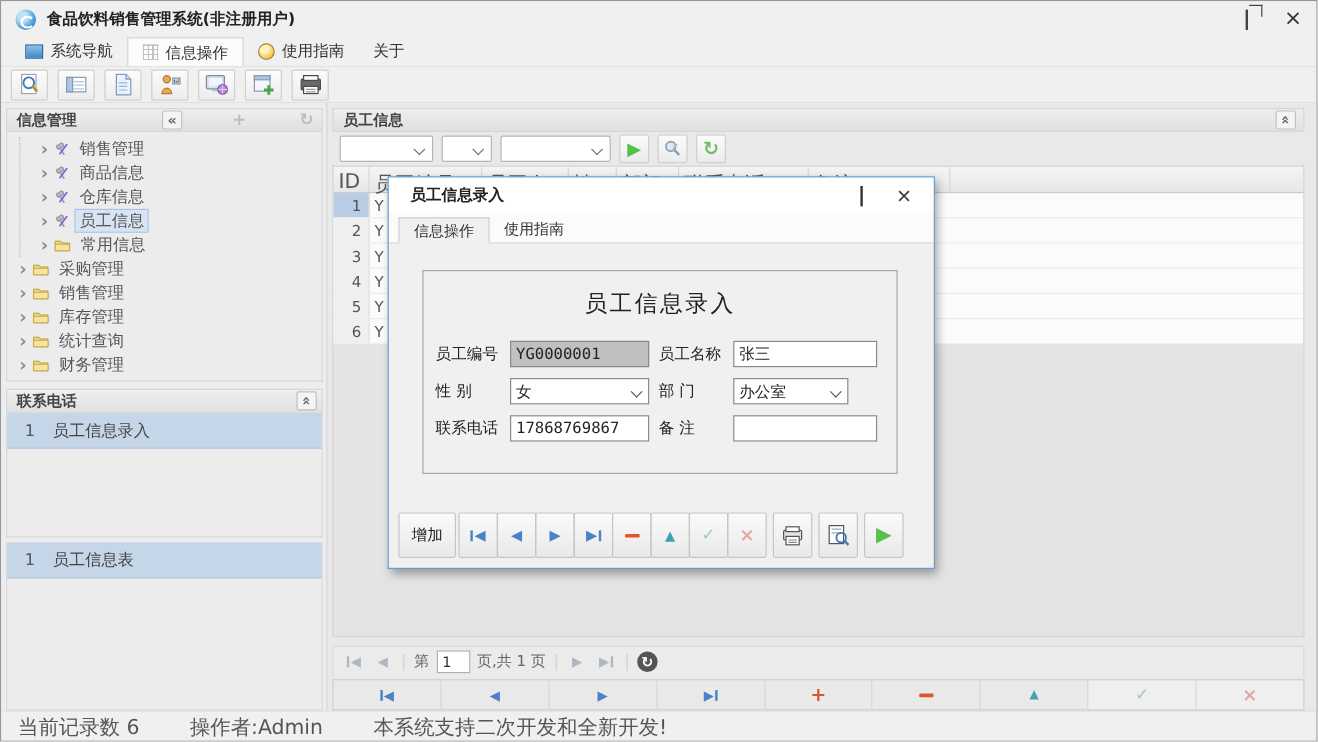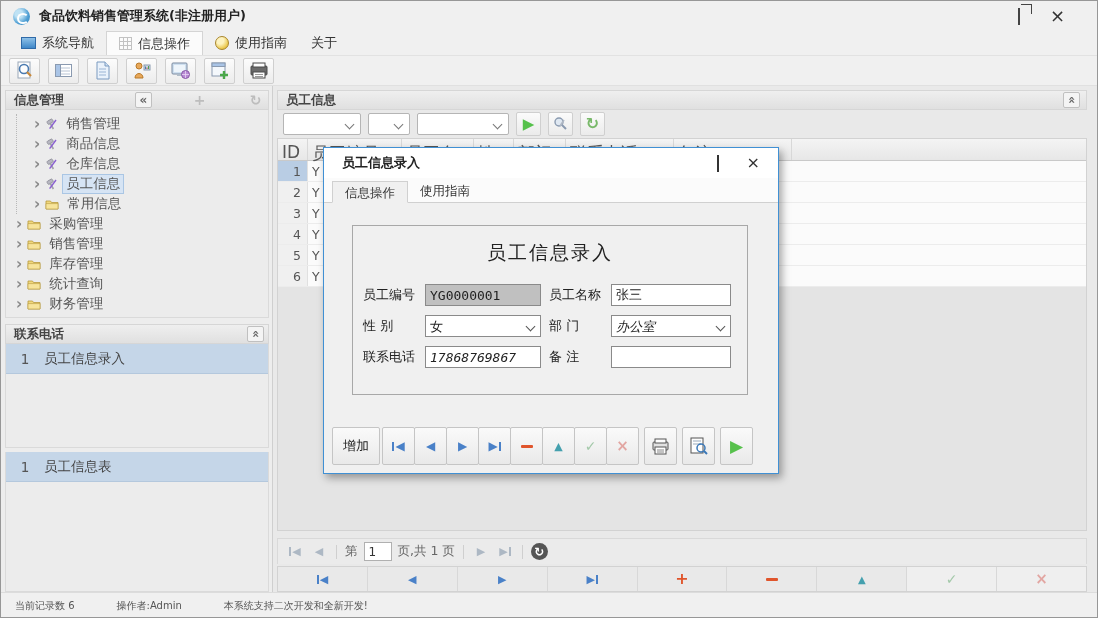--- a/index.html
+++ b/index.html
@@ -1,20 +1,20 @@
 <!DOCTYPE html>
 <html><head>
 <meta charset="utf-8">
 <style>
   * { margin:0; padding:0; box-sizing:border-box; font-family:"DejaVu Sans","Liberation Sans",sans-serif; }
   body { background:#d8d8d8; }
   .app { position:relative; width:1098px; height:618px; background:#f0f0f0; border:1px solid #979797; overflow:hidden; font-size:13px; color:#333; }
 
   
-  .titlebar { height:30px; display:flex; align-items:center; padding:0 20px 0 12px; background:#f0f0f0; }
+  .titlebar { height:30px; display:flex; align-items:center; padding:0 0 0 12px; background:#f0f0f0; }
   .app-icon { width:17px; height:17px; border-radius:50%; background:radial-gradient(circle at 35% 35%, #bfe2f4 0 25%, #4f9fd4 60%, #2f7fb8 100%); position:relative; flex:0 0 auto; }
   .app-icon::after { content:""; position:absolute; left:4px; top:5px; width:8px; height:7px; border:2px solid #fff; border-right-color:transparent; border-radius:50%; }
   .title-text { font-weight:bold; font-size:13px; margin-left:9px; color:#222; }
   .win-controls { margin-left:auto; display:flex; align-items:center; gap:30px; padding-right:12px; color:#444; }
   .wc-min { width:13px; height:2px; background:#444; }
   .wc-restore { width:11px; height:10px; border:1.5px solid #444; position:relative; background:#f0f0f0; }
   .wc-restore::before { content:""; position:absolute; left:2px; top:-5px; width:10px; height:9px; border:1.5px solid #444; border-bottom:none; border-left:none; }
   .wc-close { font-size:18px; line-height:14px; color:#333; }
 
   
@@ -93,21 +93,21 @@
   .bn-cell.lite { background:#efefef; }
   .c-blue { color:#4a81c8; font-size:11px; }
   .c-red { color:#e0552c; }
   .c-teal { color:#44a0ae; font-size:10px; }
   .c-fgreen { color:#a4c9aa; font-size:14px; font-weight:bold; }
   .c-fred { color:#e2a6a2; font-size:15px; font-weight:bold; }
   .minus-bar { width:12px; height:3px; background:#e0552c; border-radius:1px; }
   .plus-glyph { font-size:16px; font-weight:bold; line-height:1; }
 
   
-  .statusbar { height:27px; display:flex; align-items:center; background:#f0f0f0; border-top:1px solid #dcdcdc; font-size:10px; color:#555; padding-left:14px; }
+  .statusbar { height:27px; display:flex; align-items:center; background:#f0f0f0; border-top:1px solid #dcdcdc; font-size:17px; color:#555; padding-left:14px; }
   .sb-item { margin-right:42px; }
 
   
   .dialog { position:absolute; left:322px; top:146px; width:456px; height:327px; background:#f0f0f0; border:1px solid #4090d4; box-shadow:3px 4px 8px rgba(0,0,0,.35); z-index:20; }
   .dlg-title { height:30px; background:#fff; display:flex; align-items:center; padding:0 10px 0 18px; }
   .dlg-title-text { font-weight:bold; font-size:13px; color:#222; }
   .dlg-controls { margin-left:auto; display:flex; align-items:center; gap:28px; padding-right:8px; }
   .dc-min { width:11px; height:1.5px; background:#333; }
   .dc-max { width:11px; height:10px; border:1.5px solid #333; }
   .dc-close { font-size:16px; color:#333; line-height:12px; }
@@ -116,24 +116,24 @@
   .dlg-tab.active { background:#f0f0f0; border:1px solid #d0d0d0; border-bottom:1px solid #f0f0f0; margin-bottom:-1px; }
   .dlg-body { position:relative; height:270px; background:#f0f0f0; }
   .groupbox { position:absolute; left:28px; top:22px; width:396px; height:170px; border:1px solid #a8a8a8; background:#f0f0f0; }
   .gb-heading { text-align:center; font-size:19px; color:#222; margin-top:14px; letter-spacing:2px; }
   .form-row { position:absolute; left:10px; right:10px; display:flex; align-items:center; }
   .fr1{ top:58px; } .fr2{ top:89px; } .fr3{ top:120px; }
   .f-label { width:62px; font-size:13px; color:#222; flex:0 0 auto; }
   .f-label.r { margin-left:8px; }
   .f-input { width:116px; height:22px; border:1px solid #8a8a8a; background:#fff; font-size:13px; padding:0 4px; color:#222; flex:0 0 auto; }
   .f-input.ro { background:#c0c0c0; font-family:"DejaVu Sans Mono","Liberation Mono",monospace; }
-  .f-input.mono { font-family:"DejaVu Sans Mono","Liberation Mono",monospace;font-style:italic; }
+  .f-input.mono { font-family:"DejaVu Sans Mono","Liberation Mono",monospace; }
   .f-input.w2 { width:120px; }
   .f-select { width:116px; height:22px; border:1px solid #8a8a8a; background:#fff; font-size:13px; padding:2px 16px 0 4px; color:#222; position:relative; flex:0 0 auto; }
-  .f-select.w2 { width:120px;font-style:italic; }
+  .f-select.w2 { width:96px; }
   .f-select::after { content:""; position:absolute; right:6px; top:7px; width:6px; height:6px; border-right:1.5px solid #555; border-bottom:1.5px solid #555; transform:rotate(45deg); }
   .dlg-buttons { position:absolute; left:8px; top:224px; display:flex; align-items:center; }
   .db { height:38px; display:flex; align-items:center; justify-content:center; border:1px solid #c5c5c5; background:linear-gradient(#fafafa,#e9e9e9); border-radius:2px; }
   .db-add { width:48px; font-size:13px; color:#222; margin-right:3px; }
   .db-ico { width:33px; margin-left:-1px; }
   .db-gap { margin-left:5px; }
   .db .c-blue { font-size:12px; }
   .db .c-teal { font-size:11px; }
   .play-big { color:#57c14c; font-size:17px; line-height:1; }
 </style>

